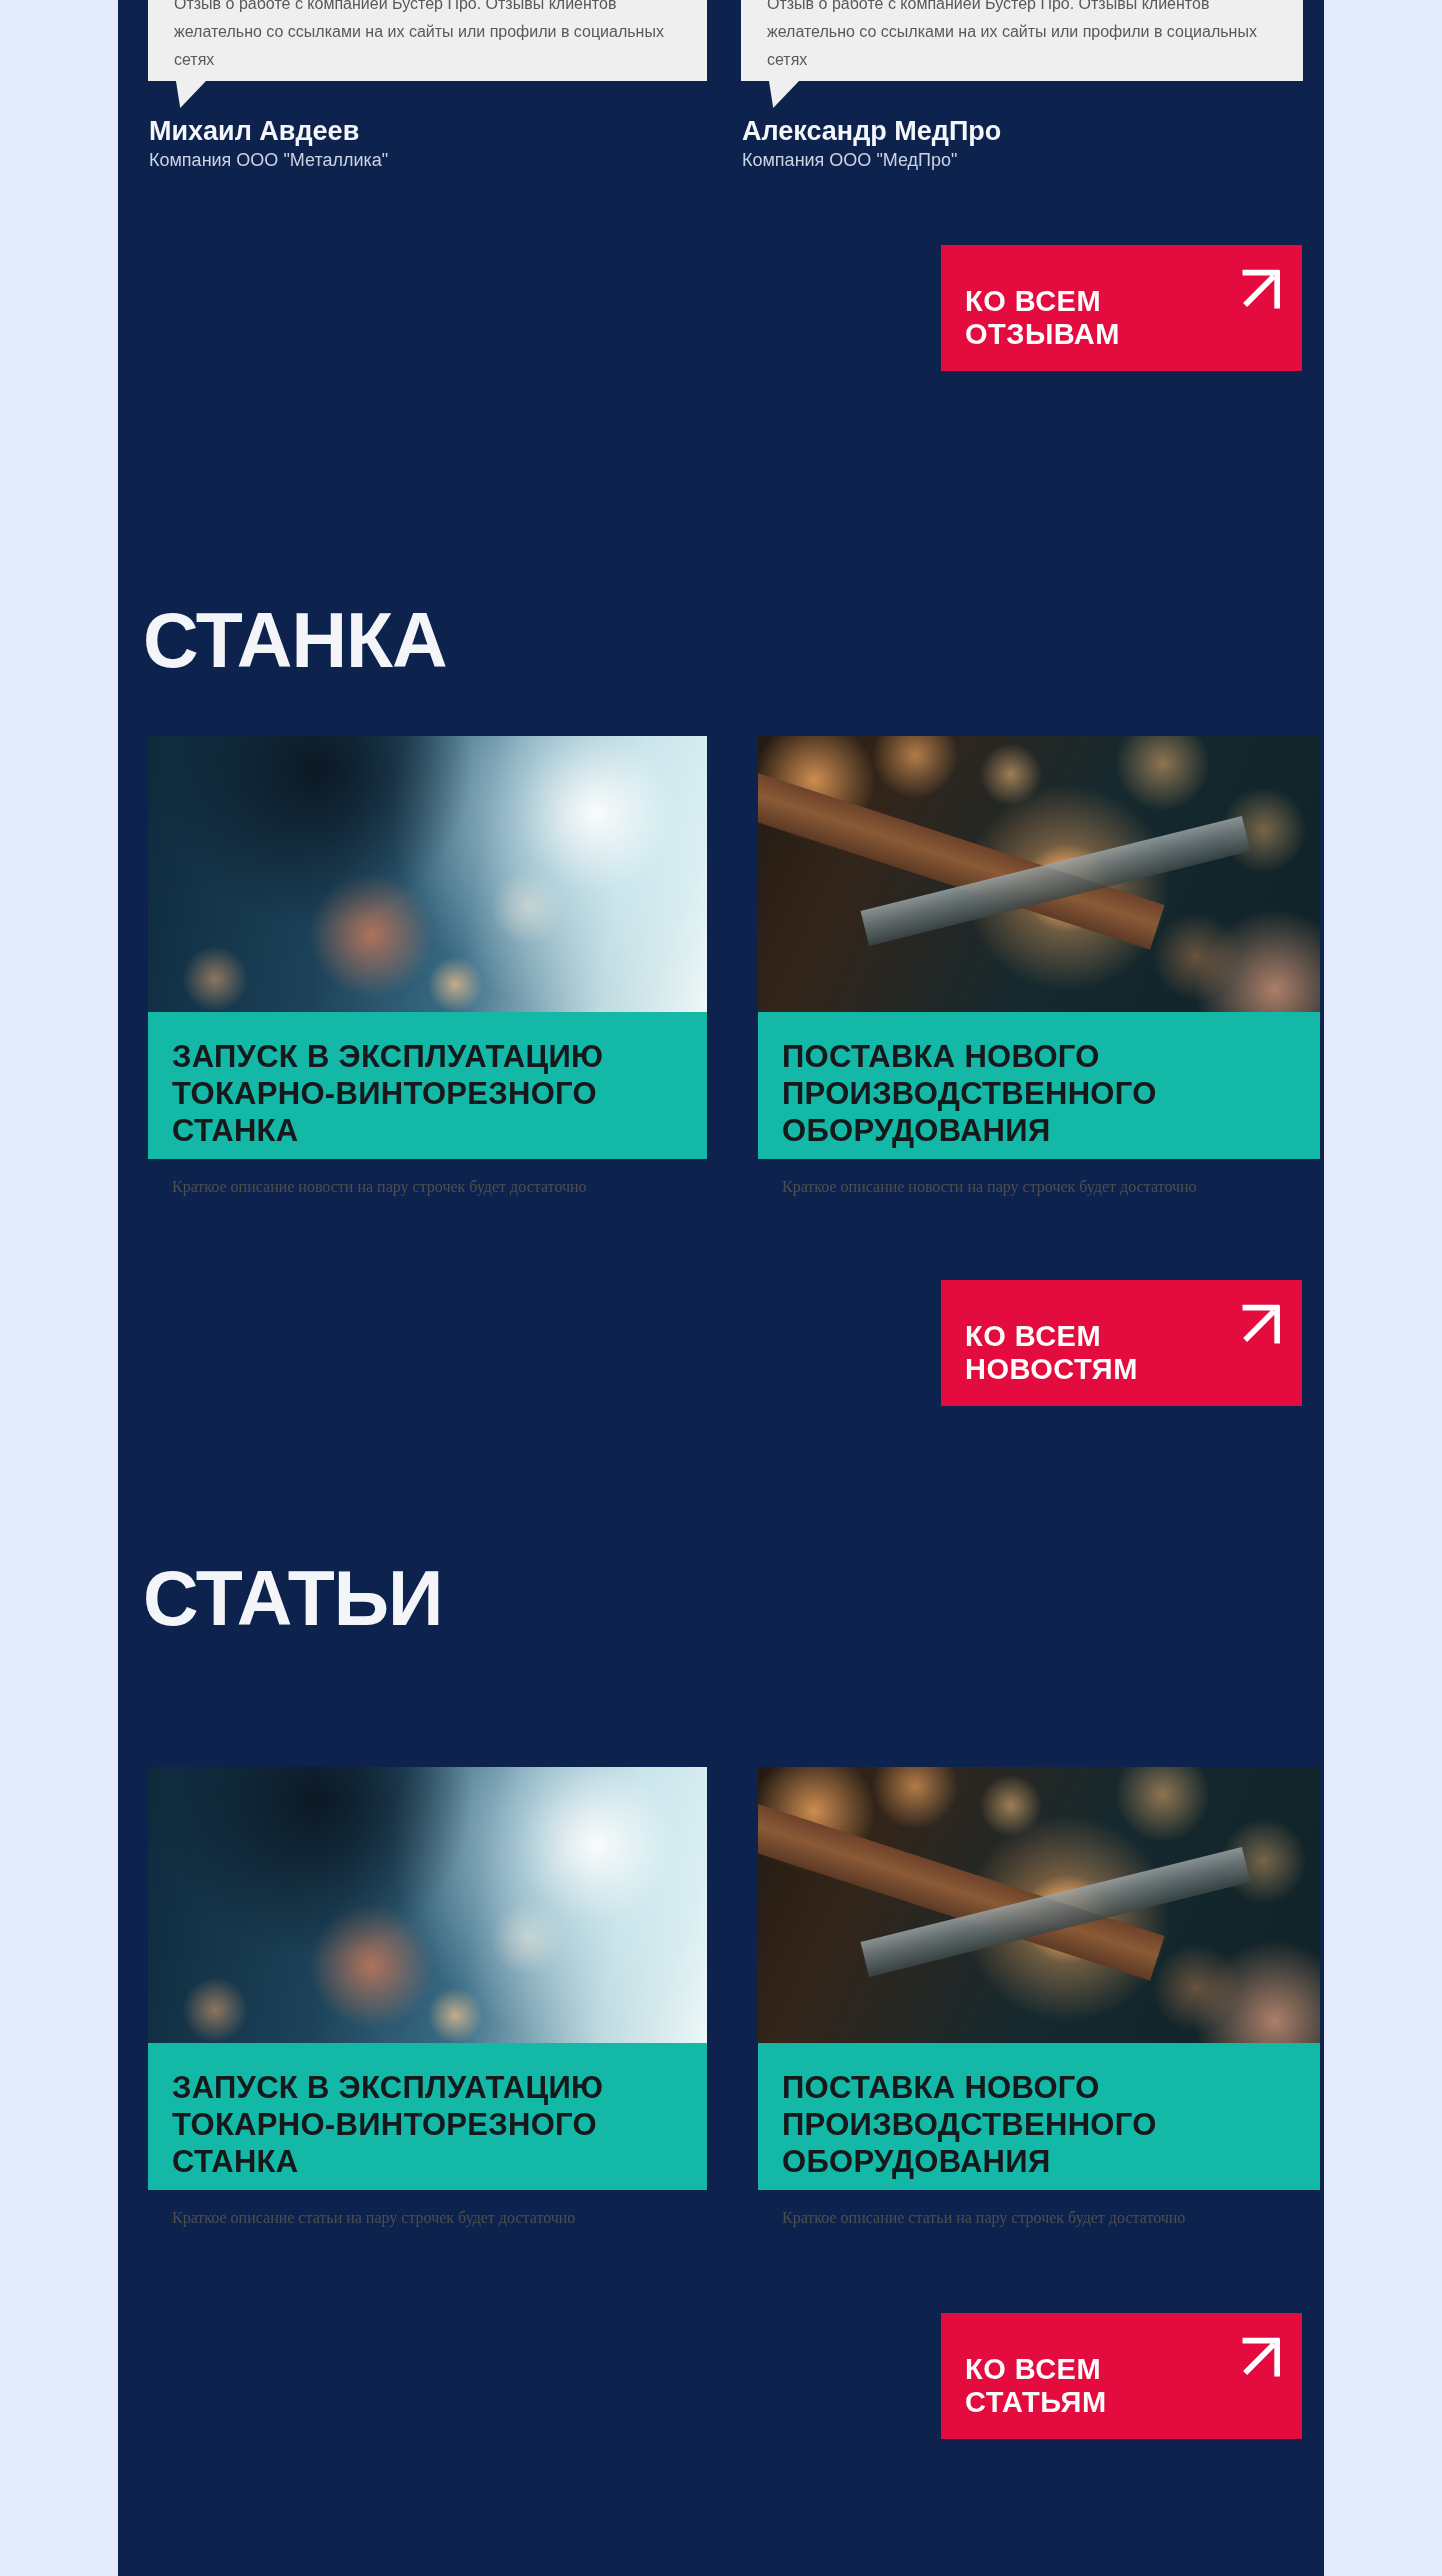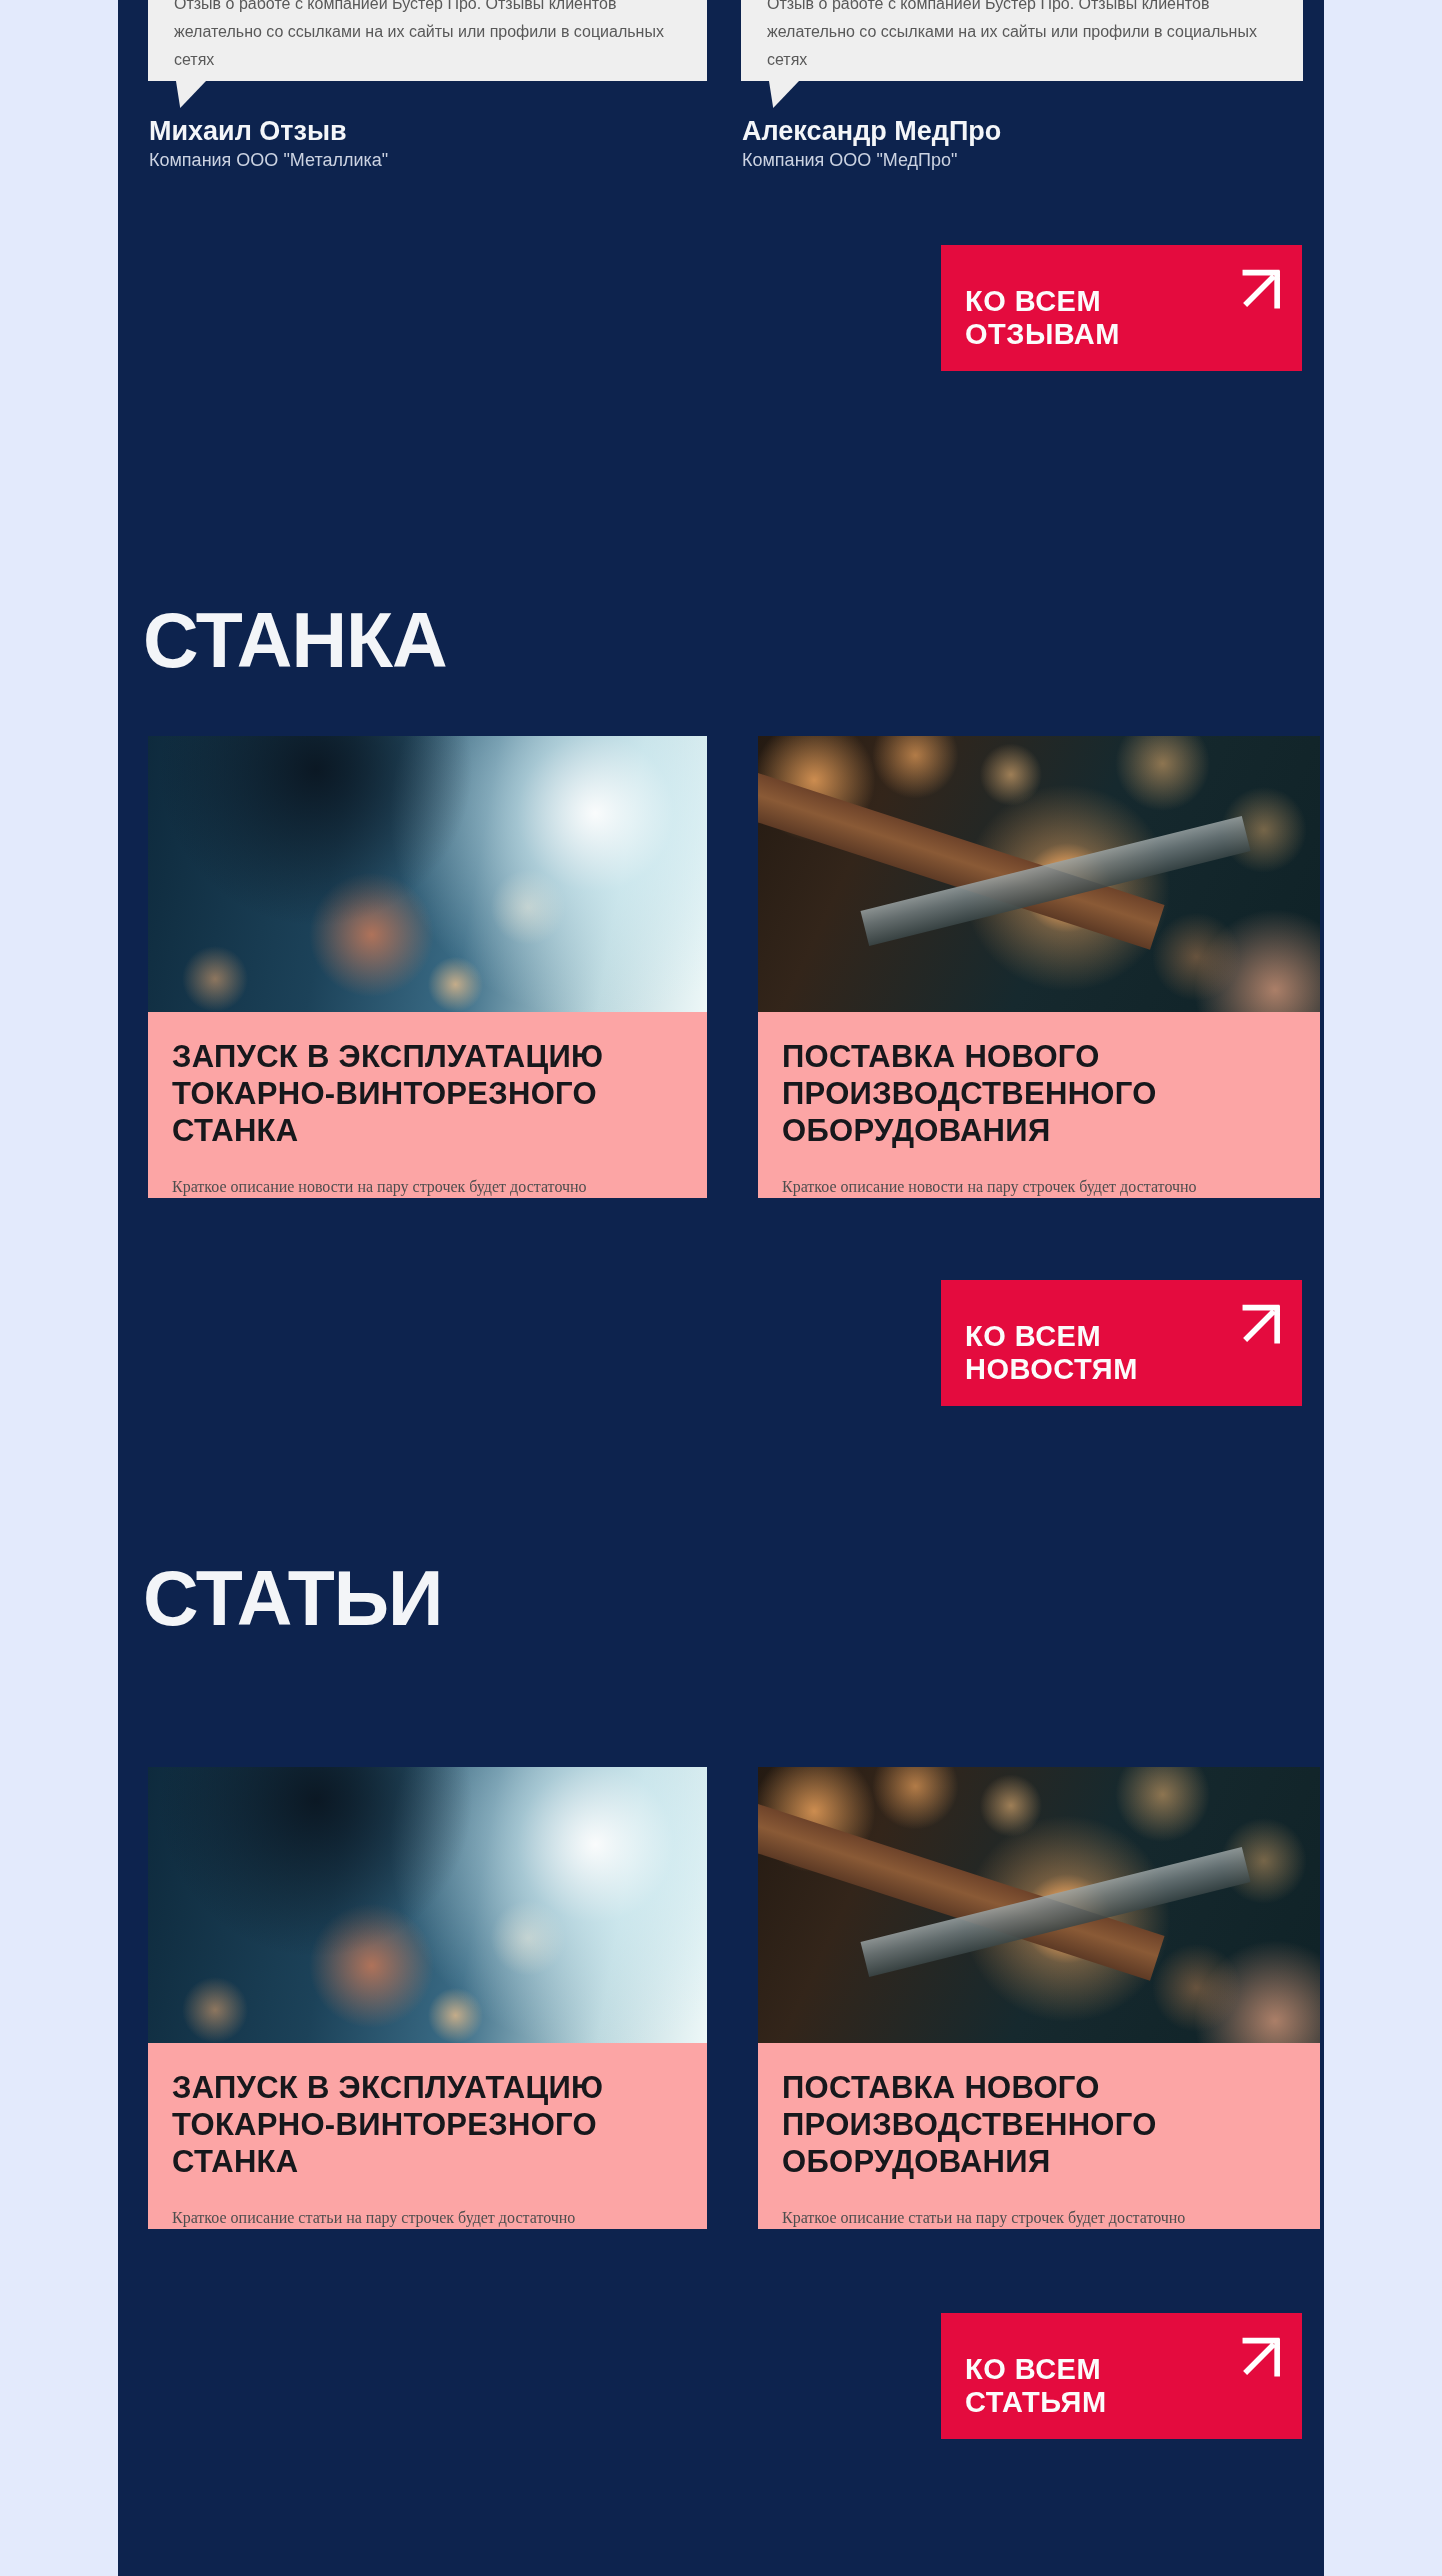--- a/index.html
+++ b/index.html
@@ -25,21 +25,21 @@
   
   .cta{position:absolute;left:823px;width:361px;height:126px;background:#e40b3e;cursor:pointer;}
   .cta .lbl{position:absolute;left:24px;bottom:19.6px;color:#fbfbfb;font-weight:700;font-size:29px;
             line-height:33px;letter-spacing:0.5px;white-space:pre-line;}
   .cta .arr{position:absolute;top:24px;right:20.6px;}
 
   
   .card{position:absolute;width:559px;}
   .card.c1{left:30px;} .card.c2{left:640px;width:562px;}
   .card .ph{height:276px;}
-  .card .info{background:#fca5a5;height:186px;box-sizing:border-box;padding:26px 13px 0 24px;}
+  .card .info{background:#14b8a6;height:147px;box-sizing:border-box;padding:26px 13px 0 24px;}
   .card .ttl{font-weight:700;font-size:31px;line-height:37px;color:#17181c;letter-spacing:0.3px;
              white-space:pre-line;}
   .card .dsc{margin-top:29px;font-size:16px;color:#4e4e4e;font-family:Liberation Serif, serif;}
 
   .ph-weld{background:
     radial-gradient(circle at 30% 12%, #0b1824 0%, rgba(11,24,36,0) 34%),
     radial-gradient(circle at 80% 28%, rgba(255,255,255,.95) 0%, rgba(214,240,246,.6) 16%, rgba(214,240,246,0) 42%),
     radial-gradient(circle at 40% 72%, rgba(190,118,88,.9) 0%, rgba(190,118,88,0) 16%),
     radial-gradient(circle at 55% 90%, rgba(255,200,140,.7) 0%, rgba(255,200,140,0) 7%),
     radial-gradient(circle at 12% 88%, rgba(240,170,110,.55) 0%, rgba(240,170,110,0) 6%),
@@ -68,21 +68,21 @@
 <div class="page">
   <div class="content">
 
     <section>
 
       <div class="rev-card c1">
         <div class="bubble">
           <div class="rev-text">Отзыв о работе с компанией Бустер Про. Отзывы клиентов желательно со ссылками на их сайты или профили в социальных сетях</div>
         </div>
         <div class="bubble-tail"></div>
-        <div class="rev-name">Михаил Отзыв</div>
+        <div class="rev-name">Михаил Авдеев</div>
         <div class="rev-company">Компания ООО "Металлика"</div>
       </div>
 
       <div class="rev-card c2">
         <div class="bubble">
           <div class="rev-text">Отзыв о работе с компанией Бустер Про. Отзывы клиентов желательно со ссылками на их сайты или профили в социальных сетях</div>
         </div>
         <div class="bubble-tail"></div>
         <div class="rev-name">Александр МедПро</div>
         <div class="rev-company">Компания ООО "МедПро"</div>

